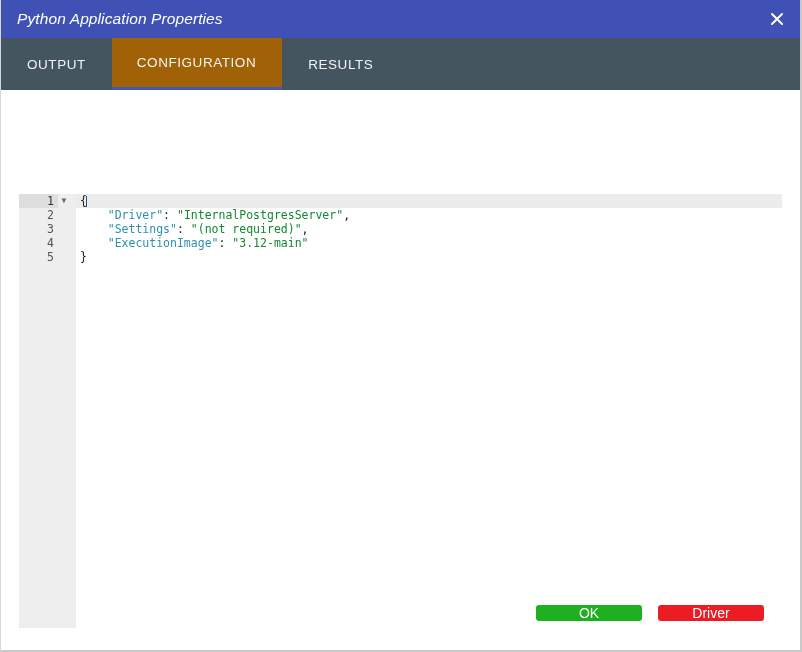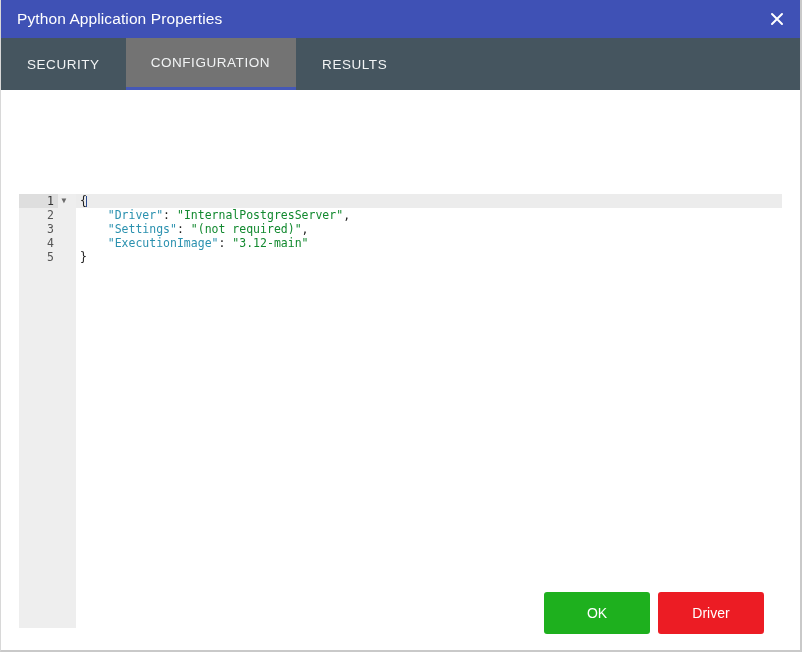--- a/index.html
+++ b/index.html
@@ -38,20 +38,21 @@
     display: flex;
     align-items: center;
     justify-content: space-between;
   }
   .titlebar-title {
     color: #ffffff;
     font-size: 15.5px;
     padding-left: 16px;
     letter-spacing: 0.1px;
     white-space: nowrap;
+    font-style: italic;
   }
   .close-button {
     width: 46px;
     height: 38px;
     display: flex;
     align-items: center;
     justify-content: center;
     color: #ffffff;
     font-size: 15px;
     cursor: pointer;
@@ -175,29 +176,29 @@
     bottom: 0;
     width: 100%;
     height: 74px;
     display: flex;
     align-items: center;
     justify-content: flex-end;
     padding-right: 36px;
     box-sizing: border-box;
   }
   .btn {
-    height: 42px;
+    height: 16px;
     min-width: 106px;
     border: none;
     border-radius: 3px;
     color: #ffffff;
     font-family: "Liberation Sans", sans-serif;
     font-size: 14px;
     cursor: pointer;
-    margin-left: 8px;
+    margin-left: 16px;
     padding: 0 14px;
   }
   .btn-ok { background: #1eb01e; }
   .btn-cancel { background: #ec1c24; }
 </style>
 </head>
 <body>
 
 <div class="dialog">
 
@@ -207,23 +208,23 @@
       <span>
         <svg class="close-icon-svg" width="14" height="14" viewBox="0 0 14 14" aria-hidden="true">
           <path d="M2 2 L12 12 M12 2 L2 12" stroke="#ffffff" stroke-width="2" stroke-linecap="round" fill="none"></path>
         </svg>
       </span>
     </div>
   </div>
 
   <div class="tabbar" style="background: rgb(69, 85, 95);">
     <div class="tab">
-      <span>SECURITY</span>
-    </div>
-    <div class="tab active" style="background: #737373; border-bottom-color: rgb(69, 88, 182); padding-left: 25px;">
+      <span>OUTPUT</span>
+    </div>
+    <div class="tab active" style="background: #a16207; border-bottom-color: rgb(69, 88, 182); padding-left: 25px;">
       <span>CONFIGURATION</span>
     </div>
     <div class="tab">
       <span>RESULTS</span>
     </div>
   </div>
 
   <div class="editor-wrap">
 
     <div class="editor">

